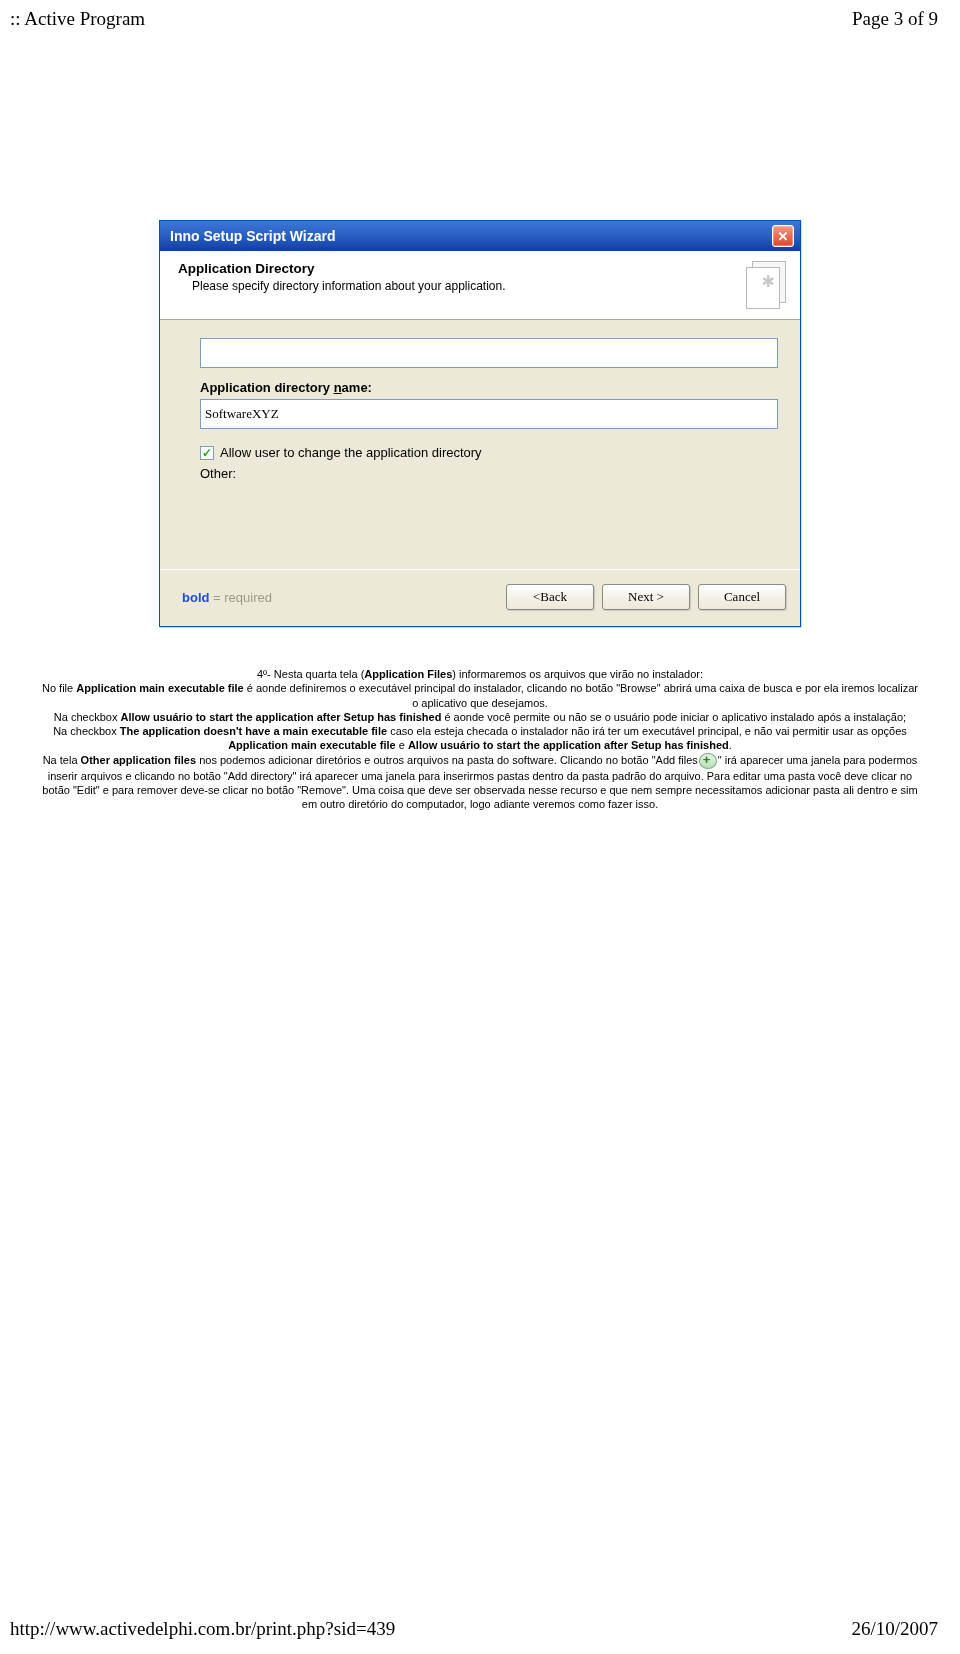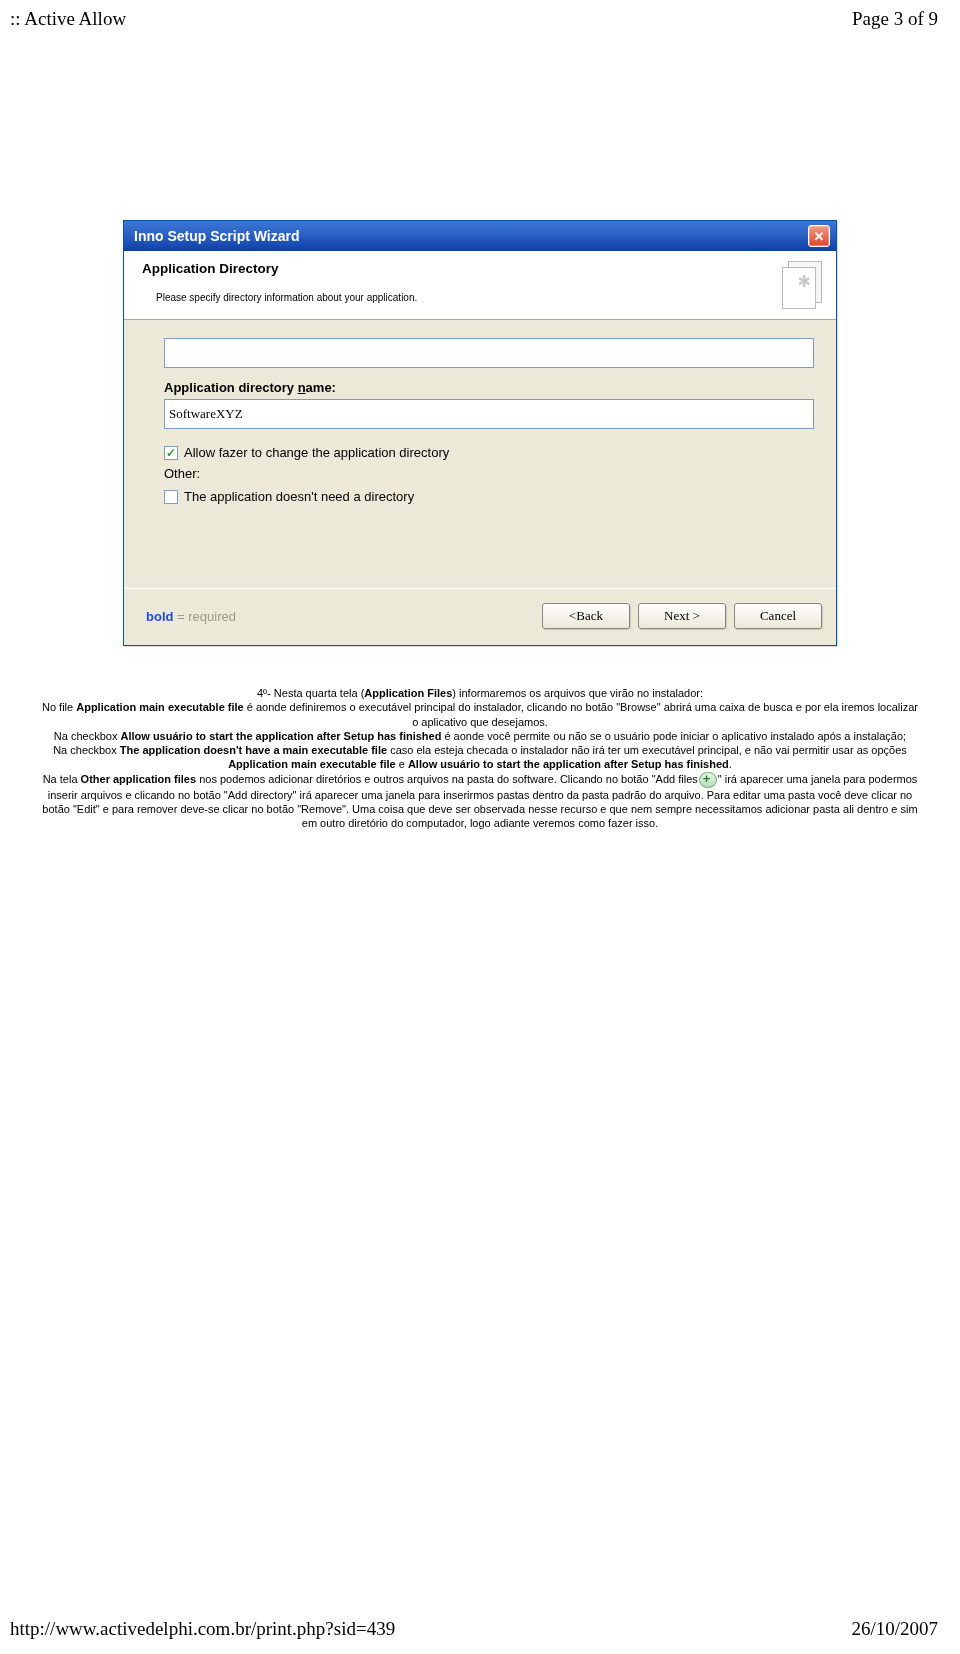--- a/index.html
+++ b/index.html
@@ -11,21 +11,21 @@
       height: 1654px;
       position: relative;
     }
     .header-row {
       display: flex;
       justify-content: space-between;
       padding: 8px 22px 0 10px;
       font-size: 19px;
     }
     .wizard {
-      width: 714px;
+      width: 642px;
       margin: 190px auto 0 auto;
       border: 1px solid #0055b3;
       background: #ece9d8;
       font-family: Tahoma, Arial, sans-serif;
       font-size: 13px;
       box-shadow: 1px 1px 0 rgba(0,0,0,.15);
     }
     .titlebar {
       display: flex;
       justify-content: space-between;
@@ -49,21 +49,21 @@
       box-shadow: inset 0 0 0 1px rgba(255,255,255,.3);
     }
     .white-head {
       background: #fff;
       display: flex;
       justify-content: space-between;
       padding: 10px 14px 10px 18px;
       border-bottom: 1px solid #aca899;
     }
     .white-head h3 { font-size: 13.5px; font-weight: bold; }
-    .white-head p { font-size: 10px; margin-left: 14px; margin-top: 16px; }
+    .white-head p { font-size: 12px; margin-left: 14px; margin-top: 3px; }
     .doc-icon {
       width: 44px; height: 48px;
       position: relative;
     }
     .doc-icon .page {
       position: absolute; width: 34px; height: 42px;
       background: #f6f6f6; border: 1px solid #b9b9b9;
     }
     .doc-icon .back { top: 0; right: 0; }
     .doc-icon .front { top: 6px; right: 6px; background: #fff; }
@@ -140,21 +140,21 @@
       position: absolute;
       bottom: 14px; left: 10px; right: 22px;
       display: flex; justify-content: space-between;
       font-size: 19px;
     }
   </style>
 </head>
 <body>
 
 <div class="header-row">
-  <span>:: Active Allow</span>
+  <span>:: Active Program</span>
   <span>Page 3 of 9</span>
 </div>
 
 <div class="wizard">
   <div class="titlebar">
     <span>Inno Setup Script Wizard</span>
     <div class="close-btn">✕</div>
   </div>
   <div class="white-head">
     <div>
@@ -169,27 +169,23 @@
   </div>
   <div class="body-area">
     <input class="input" value="" style="">
     <div style="height:6px"></div>
     <label class="lbl">
       <b><span>Application directory </span><span class="u">n</span><span>ame:</span></b>
     </label>
     <input class="input" value="SoftwareXYZ" style="">
     <div class="row-cb">
       <div class="cb">✓</div>
-      <span><span>Allow fazer to </span><span class="u">c</span><span>hange the application directory</span></span>
+      <span><span>Allow user to </span><span class="u">c</span><span>hange the application directory</span></span>
     </div>
     <div class="other-lbl">Other:</div>
-    <div class="row-cb" style="margin-top:4px">
-      <div class="cb"></div>
-      <span>The application doesn't need a directory</span>
-    </div>
     <div style="height:66px"></div>
   </div>
   <div class="footer-row">
     <span class="bold-req"><b>bold</b><span> = required</span></span>
     <div class="btns">
       <div class="winbtn">
           <span>&lt; </span>
           <span class="u">B</span>
           <span>ack</span>
         </div>

